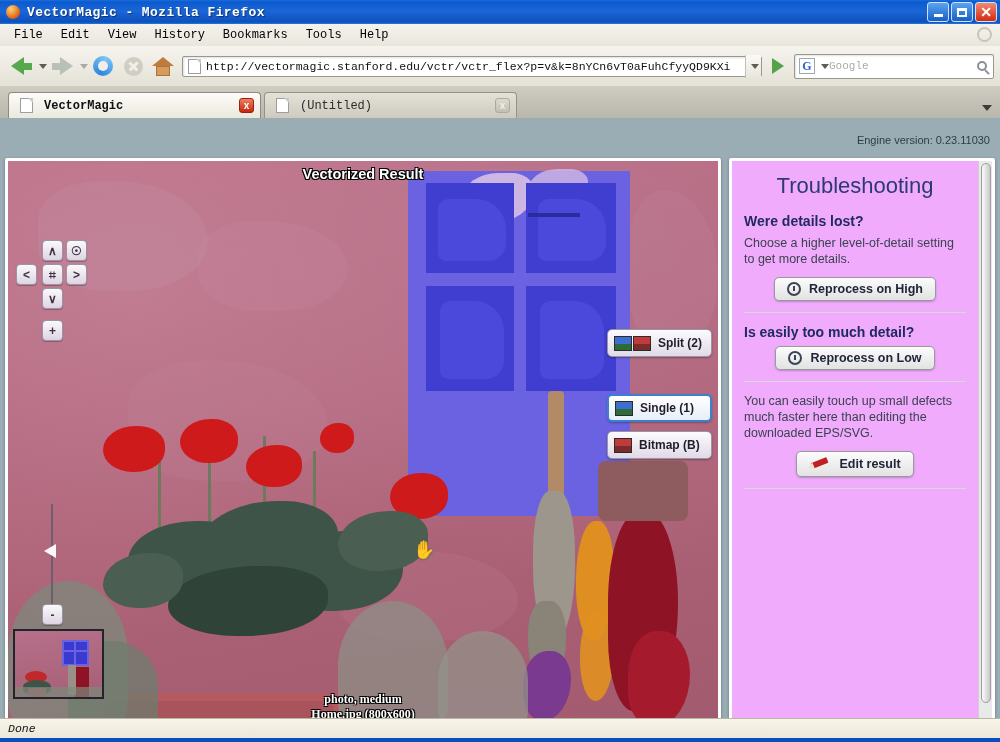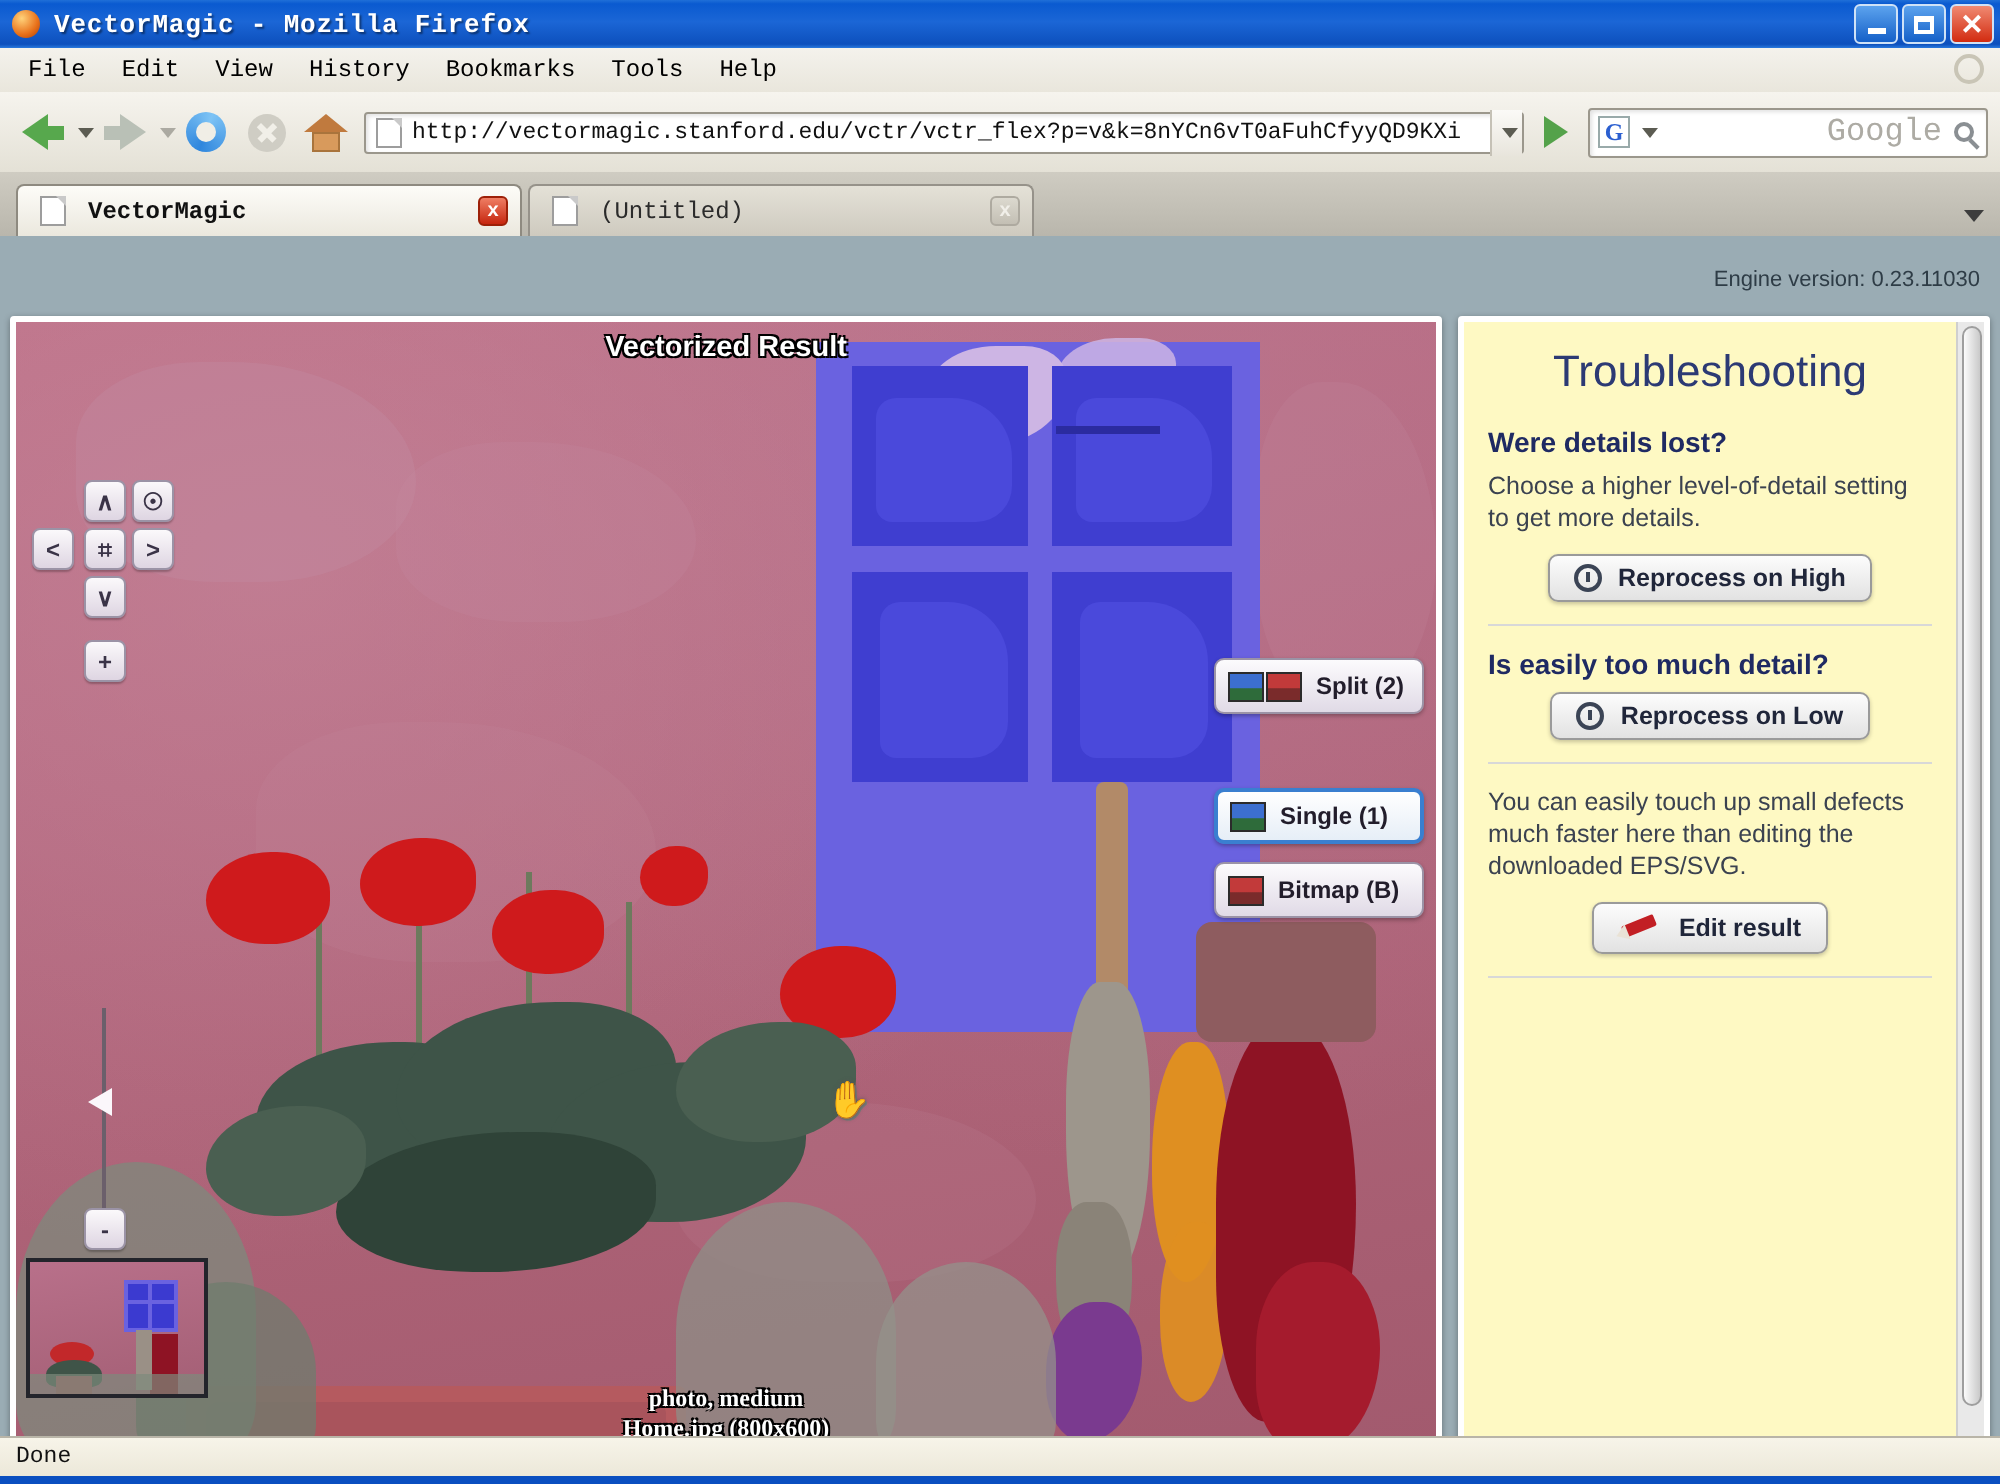--- a/index.html
+++ b/index.html
@@ -99,21 +99,21 @@
   .go-btn{width:24px;height:26px;display:flex;align-items:center;justify-content:center;flex:none;}
   .go-tri{width:0;height:0;border-top:8px solid transparent;border-bottom:8px solid transparent;border-left:12px solid #54a24a;}
 
   .searchbar{
     width:200px;height:25px;background:#fff;border:1px solid #9b978c;border-radius:2px;
     display:flex;align-items:center;margin-left:4px;flex:none;
     box-shadow:inset 1px 1px 2px rgba(0,0,0,.12);
   }
   .g-ico{width:16px;height:16px;margin:0 3px 0 4px;border:1px solid #9aa;display:flex;align-items:center;justify-content:center;
      font-weight:bold;font-size:12px;color:#2b5fd0;background:#fff;flex:none;font-family:"Liberation Serif",serif;}
-  .search-ph{flex:1;font-family:"Liberation Mono",monospace;font-size:16px;color:#adaba4;text-align:right;}
+  .search-ph{flex:1;font-family:"Liberation Mono",monospace;font-size:11px;color:#adaba4;}
   .magnifier{width:22px;height:23px;display:flex;align-items:center;justify-content:center;flex:none;}
   .mag-c{width:10px;height:10px;border:2px solid #8a8f93;border-radius:50%;position:relative;}
   .mag-c:after{content:"";position:absolute;right:-5px;bottom:-4px;width:6px;height:2px;background:#8a8f93;transform:rotate(45deg);}
 
   
   .tabstrip{
     position:absolute;left:0;top:86px;width:1000px;height:32px;
     background:linear-gradient(180deg,#cfccc2,#b9b6ac);
     display:flex;align-items:flex-end;padding-left:8px;
   }
@@ -211,21 +211,21 @@
   .mini-img{width:18px;height:15px;border:1px solid #2b2b2b;flex:none;
     background:linear-gradient(180deg,#3c6fd0 0%,#3c6fd0 55%,#2e6b3a 56%,#2e6b3a 100%);}
   .mini-img.red{background:linear-gradient(180deg,#c23a3a 0%,#c23a3a 55%,#7a2b2b 56%,#7a2b2b 100%);}
   .mini-dual{display:flex;gap:1px;}
   .hand-cursor{position:absolute;left:405px;top:378px;font-size:18px;color:#fff;
     text-shadow:0 0 2px #555,1px 1px 0 #7a7a7a;}
 
   
   .ts-panel{
     position:absolute;left:729px;top:40px;width:266px;height:573px;
-    background:#fef9c3;border:3px solid #ffffff;border-radius:2px;
+    background:#f0abfc;border:3px solid #ffffff;border-radius:2px;
     box-shadow:0 1px 3px rgba(0,0,0,.35);
     overflow:hidden;
   }
   .ts-inner{position:absolute;left:0;top:0;right:14px;bottom:0;padding:8px 12px 0 12px;}
   .ts-title{text-align:center;font-size:22px;color:#2c3a74;margin:4px 0 14px 0;}
   .ts-q{font-size:14px;font-weight:bold;color:#1f2a63;line-height:17px;margin-bottom:5px;}
   .ts-p{font-size:12.5px;color:#3b4250;line-height:16px;margin-bottom:10px;}
   .ts-btnrow{display:flex;justify-content:center;margin-bottom:11px;}
   .ts-btn{
     display:flex;align-items:center;gap:8px;padding:4px 12px;
@@ -252,21 +252,21 @@
     display:flex;align-items:center;
     box-shadow:0 1px 3px rgba(0,0,0,.3);
   }
 
   
   .statusbar{
     position:absolute;left:0;top:718px;width:1000px;height:20px;
     background:linear-gradient(180deg,#f7f4e9,#ecE8d9);
     border-top:1px solid #b9b5a8;display:flex;align-items:center;
   }
-  .status-text{font-family:"Liberation Mono",monospace;font-size:11.5px;color:#111;margin-left:8px;}
+  .status-text{font-family:"Liberation Mono",monospace;font-size:11.5px;color:#111;margin-left:8px;font-style:italic;}
   .bottomstrip{position:absolute;left:0;top:738px;width:1000px;height:4px;background:#0a4fc0;}
 </style>
 </head>
 <body>
 
 <div class="app">
 
   <div class="titlebar">
     <span class="ff-icon">
         <span class="globe"></span>

